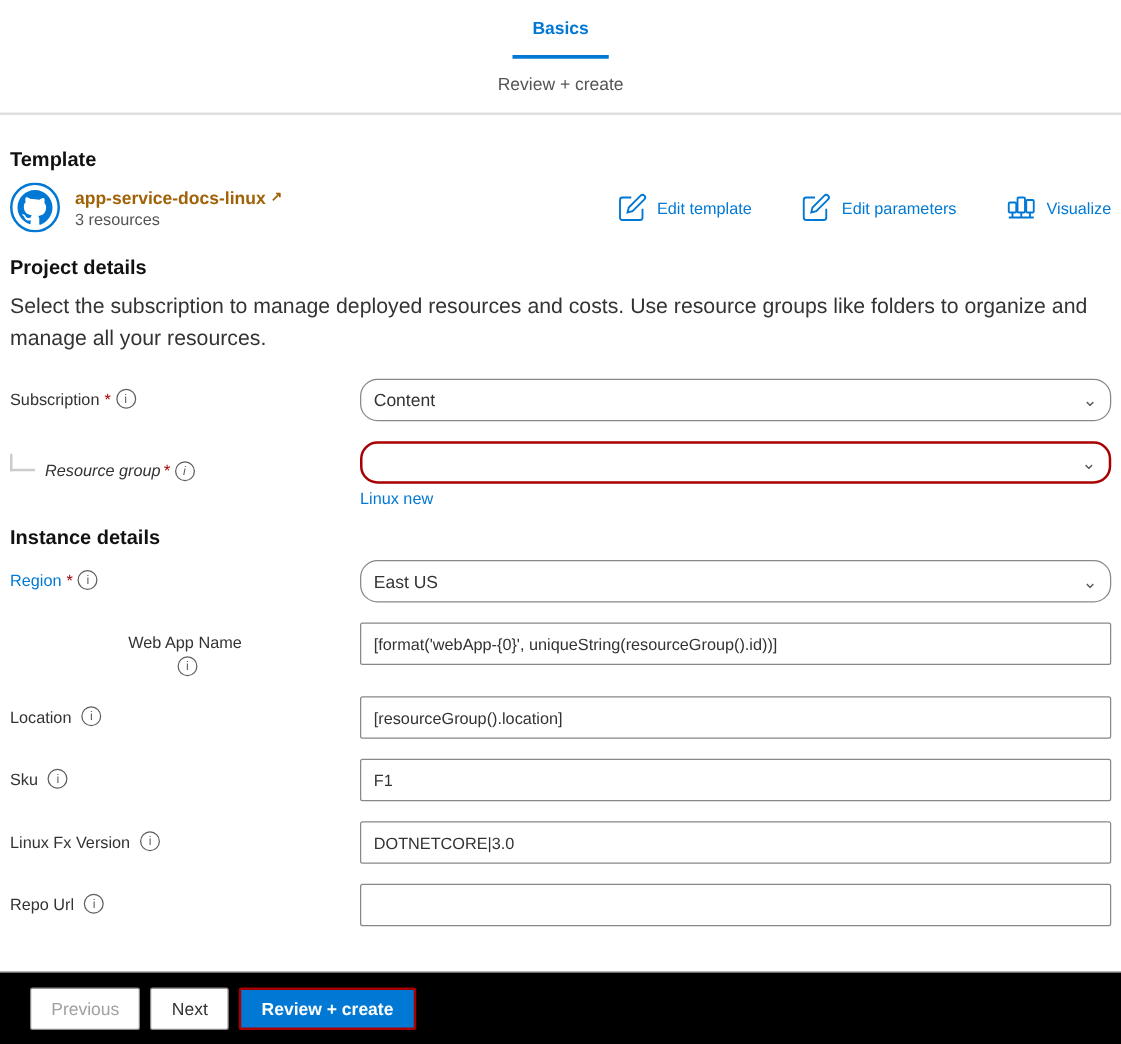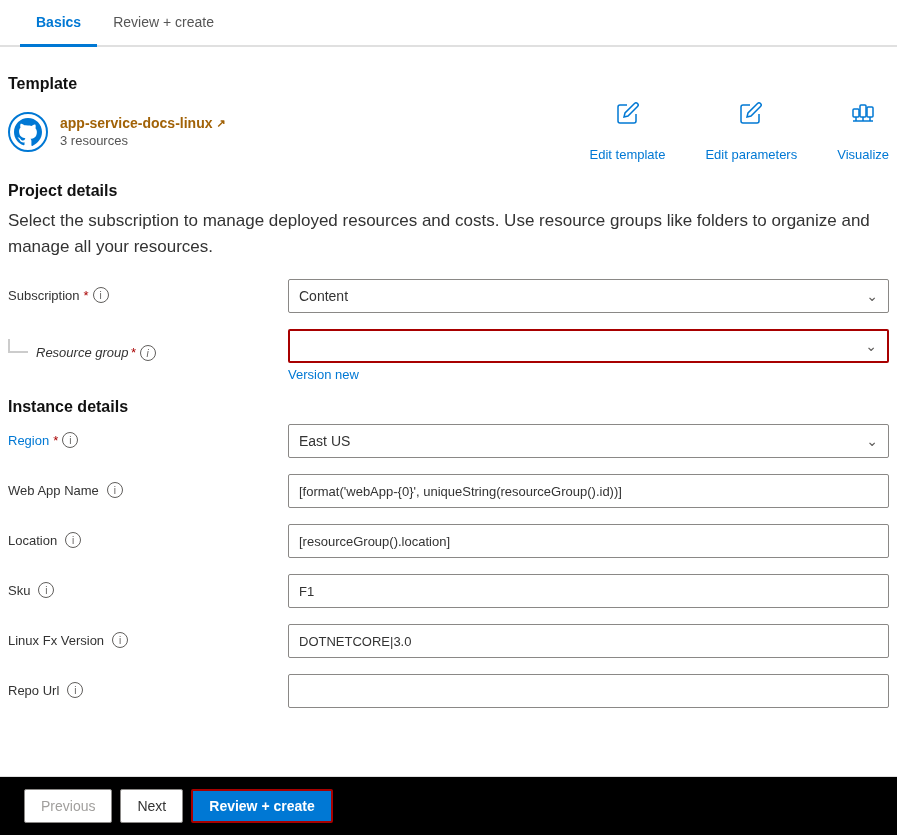--- a/index.html
+++ b/index.html
@@ -1,51 +1,51 @@
 <!DOCTYPE html>
 <html><head>
   <meta charset="utf-8">
   <style>
     * { box-sizing: border-box; margin: 0; padding: 0; }
     body { font-family: 'Segoe UI', Arial, sans-serif; font-size: 14px; color: #333; background: #fff; width: 897px; min-height: 835px; display: flex; flex-direction: column; }
 
     
-    .tabs { display: flex; align-items: center; border-bottom: 2px solid #e0e0e0; padding: 0 20px; background: #fff; }
+    .tabs { display: flex; align-items: center; border-bottom: 2px solid #e0e0e0; padding: 0 20px; background: #fff; flex-direction: column; }
     .tab { padding: 14px 16px; cursor: pointer; font-size: 14px; color: #555; border-bottom: 3px solid transparent; margin-bottom: -2px; }
     .tab.active { color: #0078d4; border-bottom: 3px solid #0078d4; font-weight: 600; }
 
     
     .content { flex: 1; padding: 20px 8px; overflow-y: auto; }
 
     
     .section-title { font-size: 16px; font-weight: 600; color: #111; margin-bottom: 8px; margin-top: 8px; }
 
     
     .template-block { display: flex; align-items: center; margin-bottom: 20px; }
     .template-icon { width: 40px; height: 40px; margin-right: 12px; }
     .template-icon svg { width: 40px; height: 40px; }
     .template-info { }
     .template-link { color: #a16207; font-size: 14px; text-decoration: none; display: flex; align-items: center; gap: 4px; font-weight: bold; }
     .template-resources { font-size: 13px; color: #555; margin-top: 2px; }
 
     
     .template-actions { display: flex; gap: 40px; margin-left: auto; align-items: center; }
-    .template-action { display: flex; flex-direction: column; align-items: center; gap: 22px; cursor: pointer; color: #0078d4; font-size: 13px; }
+    .template-action { display: flex; flex-direction: row; align-items: center; gap: 8px; cursor: pointer; color: #0078d4; font-size: 13px; }
     .template-action svg { width: 24px; height: 24px; }
 
     
     .project-description { font-size: 17px; color: #333; line-height: 1.5; margin-bottom: 20px; }
 
     
     .form-row { display: flex; align-items: flex-start; margin-bottom: 16px; }
     .form-label { width: 280px; min-width: 280px; font-size: 13px; color: #333; padding-top: 8px; display: flex; align-items: center; gap: 4px; }
     .form-control-wrap { flex: 1; }
 
     
-    .select-box { width: 100%; border: 1px solid #8a8886; border-radius: 2px; padding: 6px 10px; font-size: 14px; display: flex; align-items: center; justify-content: space-between; cursor: pointer; background: #fff; height: 34px; }
+    .select-box { width: 100%; border: 1px solid #8a8886; border-radius: 14px; padding: 6px 10px; font-size: 14px; display: flex; align-items: center; justify-content: space-between; cursor: pointer; background: #fff; height: 34px; }
     .select-box.error-border { border: 2px solid #a80000; }
     .select-box .chevron { color: #605e5c; }
 
     
     .input-box { width: 100%; border: 1px solid #8a8886; border-radius: 2px; padding: 6px 10px; font-size: 13px; background: #fff; height: 34px; color: #333; }
 
     
     .create-new-link { color: #0078d4; font-size: 13px; cursor: pointer; margin-top: 4px; display: inline-block; }
 
     
@@ -148,21 +148,21 @@
         <span>Resource group</span>
         <span class="required-star" style="margin-left:2px;">*</span>
         <span class="info-icon" style="margin-left:4px;">i</span>
       </div>
     </div>
     <div class="form-control-wrap">
       <div class="select-box error-border">
         <span></span>
         <span class="chevron">⌄</span>
       </div>
-      <a class="create-new-link">Version new</a>
+      <a class="create-new-link">Linux new</a>
     </div>
   </div>
 
   <div class="instance-section">
     <div class="section-title">Instance details</div>
 
     <div class="form-row">
       <div class="form-label" style="padding-top:8px;">
         <span style="color:#0078d4;">Region</span>
         <span class="required-star">*</span>
@@ -170,21 +170,21 @@
       </div>
       <div class="form-control-wrap">
         <div class="select-box">
           <span>East US</span>
           <span class="chevron">⌄</span>
         </div>
       </div>
     </div>
 
     <div class="form-row">
-      <div class="form-label" style="padding-top:8px;">
+      <div class="form-label" style="padding-top:8px;flex-direction:column;">
         <span>Web App Name</span>
         <span class="info-icon" style="margin-left:4px;">i</span>
       </div>
       <div class="form-control-wrap">
         <input class="input-box" type="text" value="[format('webApp-{0}', uniqueString(resourceGroup().id))]" style="">
       </div>
     </div>
 
     <div class="form-row">
       <div class="form-label" style="padding-top:8px;align-items:center;">

